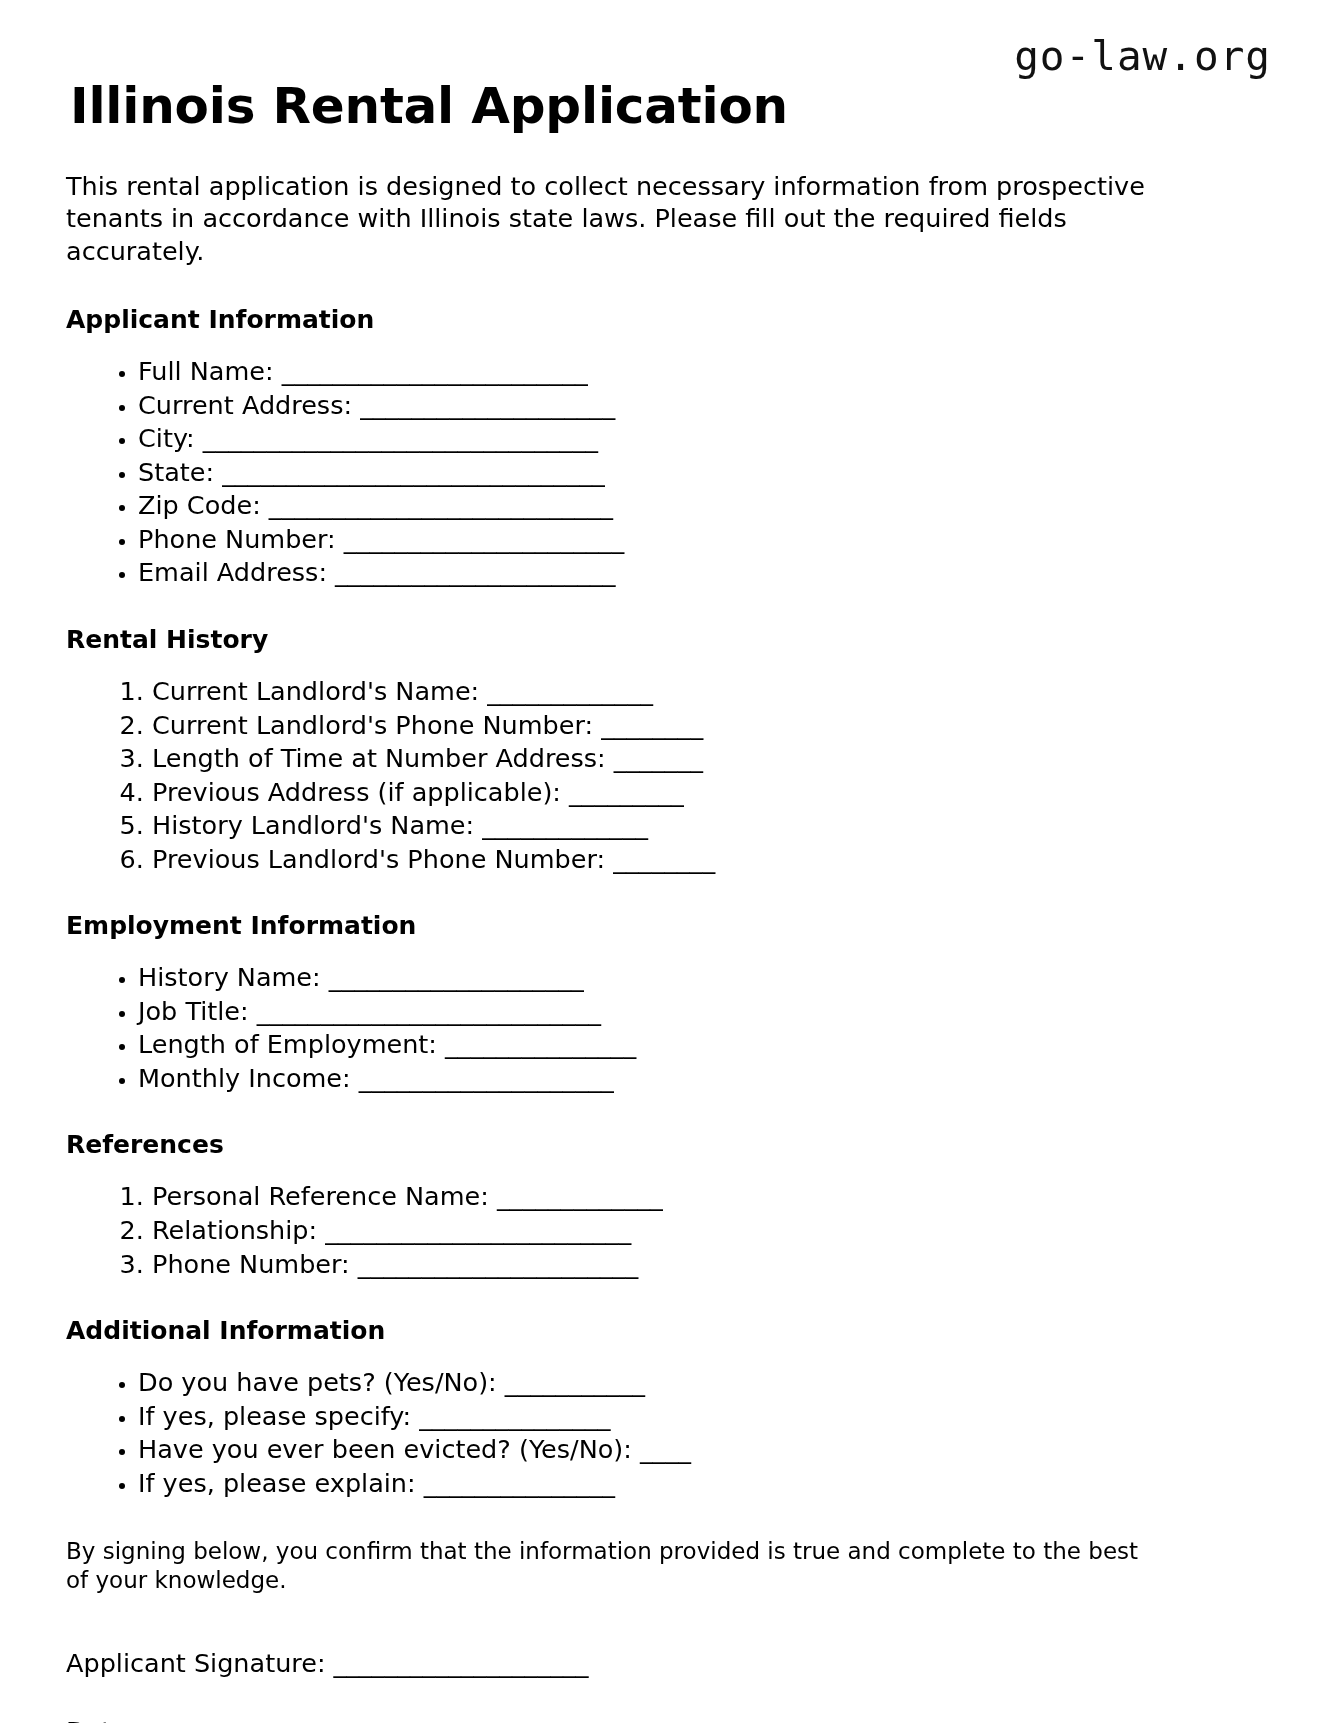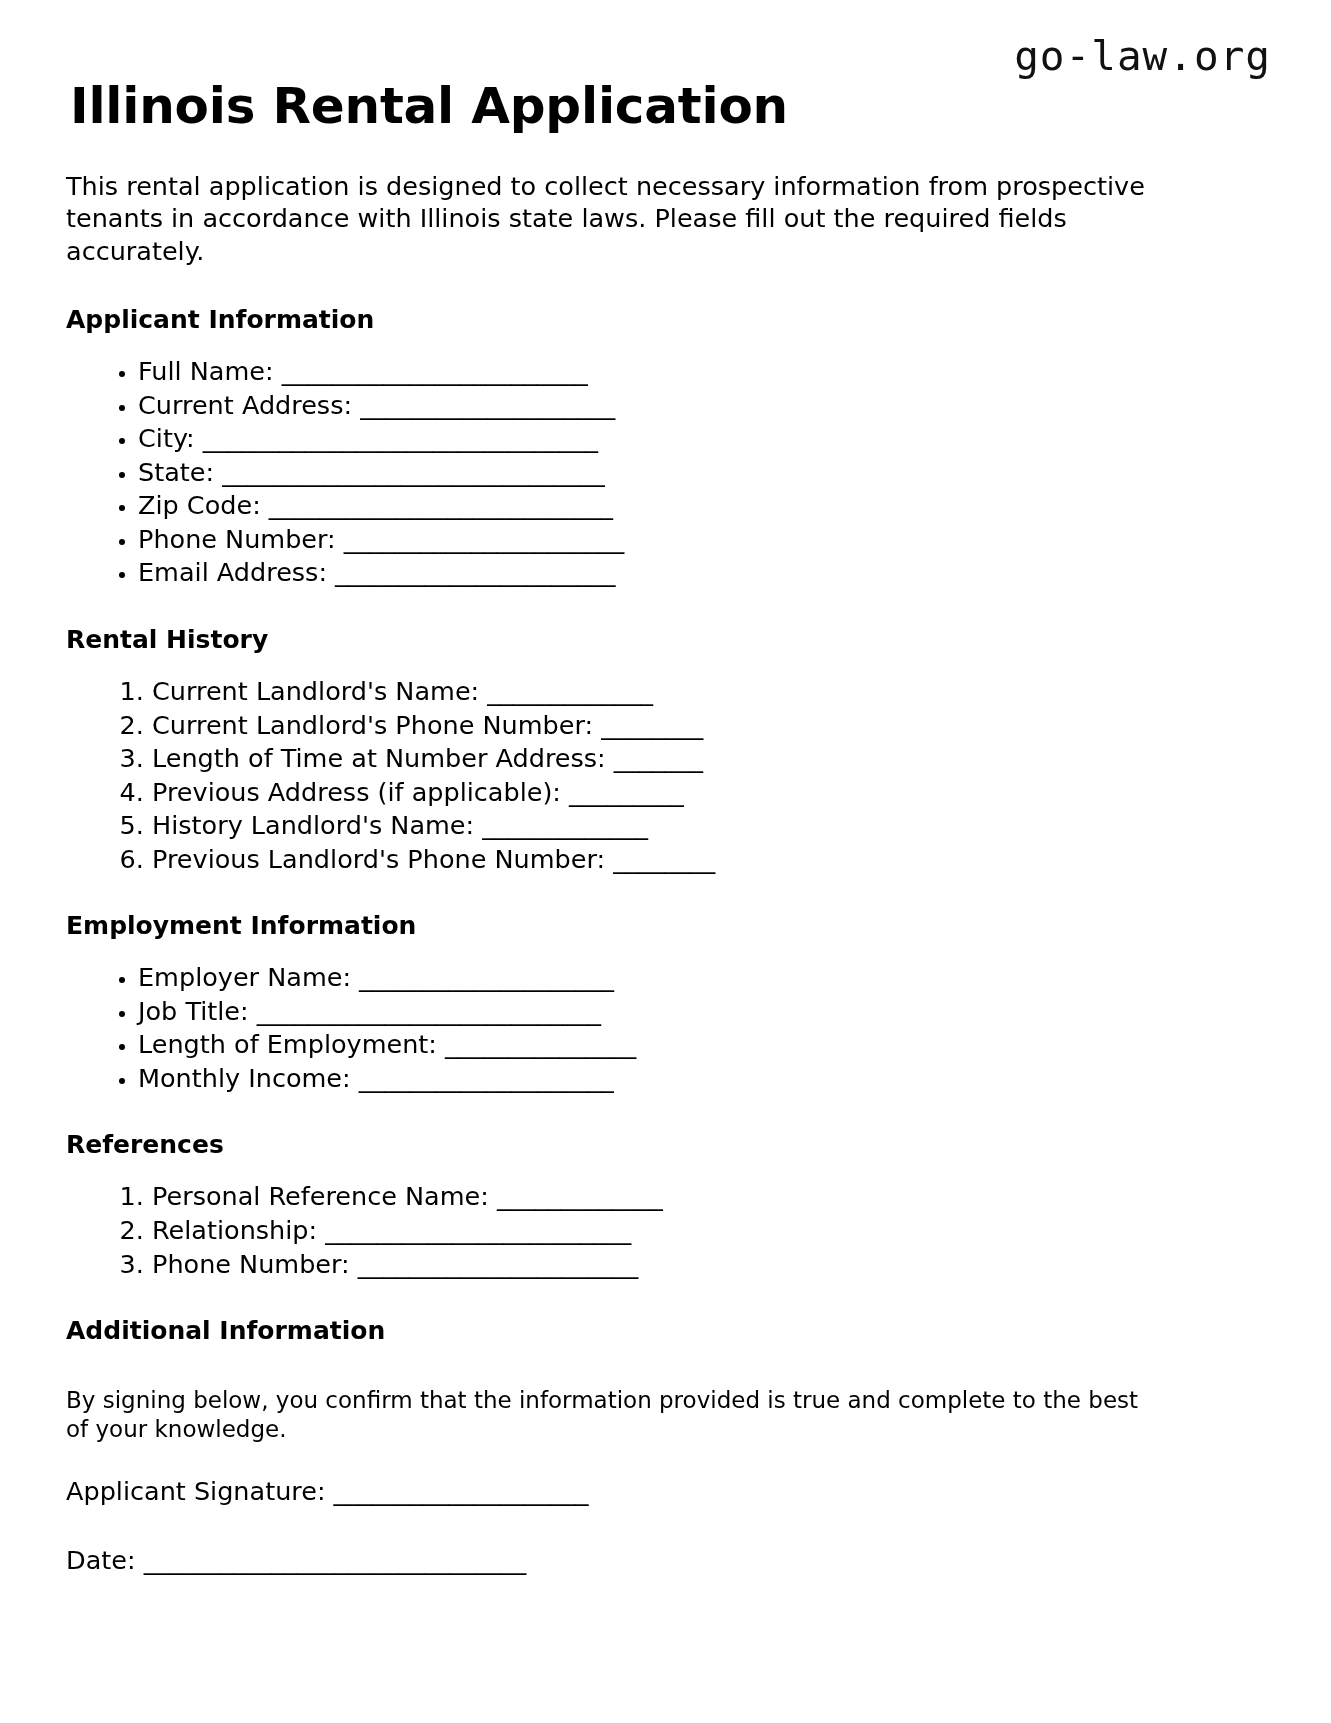--- a/index.html
+++ b/index.html
@@ -94,21 +94,21 @@
     font-size: 23px;
     line-height: 1.27;
     margin: 40px 0 0 0;
     max-width: 1090px;
     color: #000;
   }
 
   p.signline {
     font-size: 25.5px;
     line-height: 1.2;
-    margin: 32px 0 0 0;
+    margin: 52px 0 0 0;
     color: #000;
     white-space: pre;
   }
   p.signline.dateline { margin-top: 38px; }
 </style>
 </head>
 <body>
 
 <div class="page">
 
@@ -136,34 +136,40 @@
       <li>Current Landlord's Name: _____________</li>
       <li>Current Landlord's Phone Number: ________</li>
       <li>Length of Time at Number Address: _______</li>
       <li>Previous Address (if applicable): _________</li>
       <li>History Landlord's Name: _____________</li>
       <li>Previous Landlord's Phone Number: ________</li>
     </ol>
 
     <h2 class="section">Employment Information</h2>
     <ul class="fields">
-      <li>Employer Name: ____________________</li>
+      <li>History Name: ____________________</li>
       <li>Job Title: ___________________________</li>
       <li>Length of Employment: _______________</li>
       <li>Monthly Income: ____________________</li>
     </ul>
 
     <h2 class="section">References</h2>
     <ol class="fields">
       <li>Personal Reference Name: _____________</li>
       <li>Relationship: ________________________</li>
       <li>Phone Number: ______________________</li>
     </ol>
 
     <h2 class="section">Additional Information</h2>
+    <ul class="fields">
+      <li>Do you have pets? (Yes/No): ___________</li>
+      <li>If yes, please specify: _______________</li>
+      <li>Have you ever been evicted? (Yes/No): ____</li>
+      <li>If yes, please explain: _______________</li>
+    </ul>
 
     <p class="closing">By signing below, you confirm that the information provided is true and complete to the best of your knowledge.</p>
 
     <p class="signline">Applicant Signature: ____________________</p>
 
     <p class="signline dateline">Date: ______________________________</p>
 
   </div>
 </div>
 

